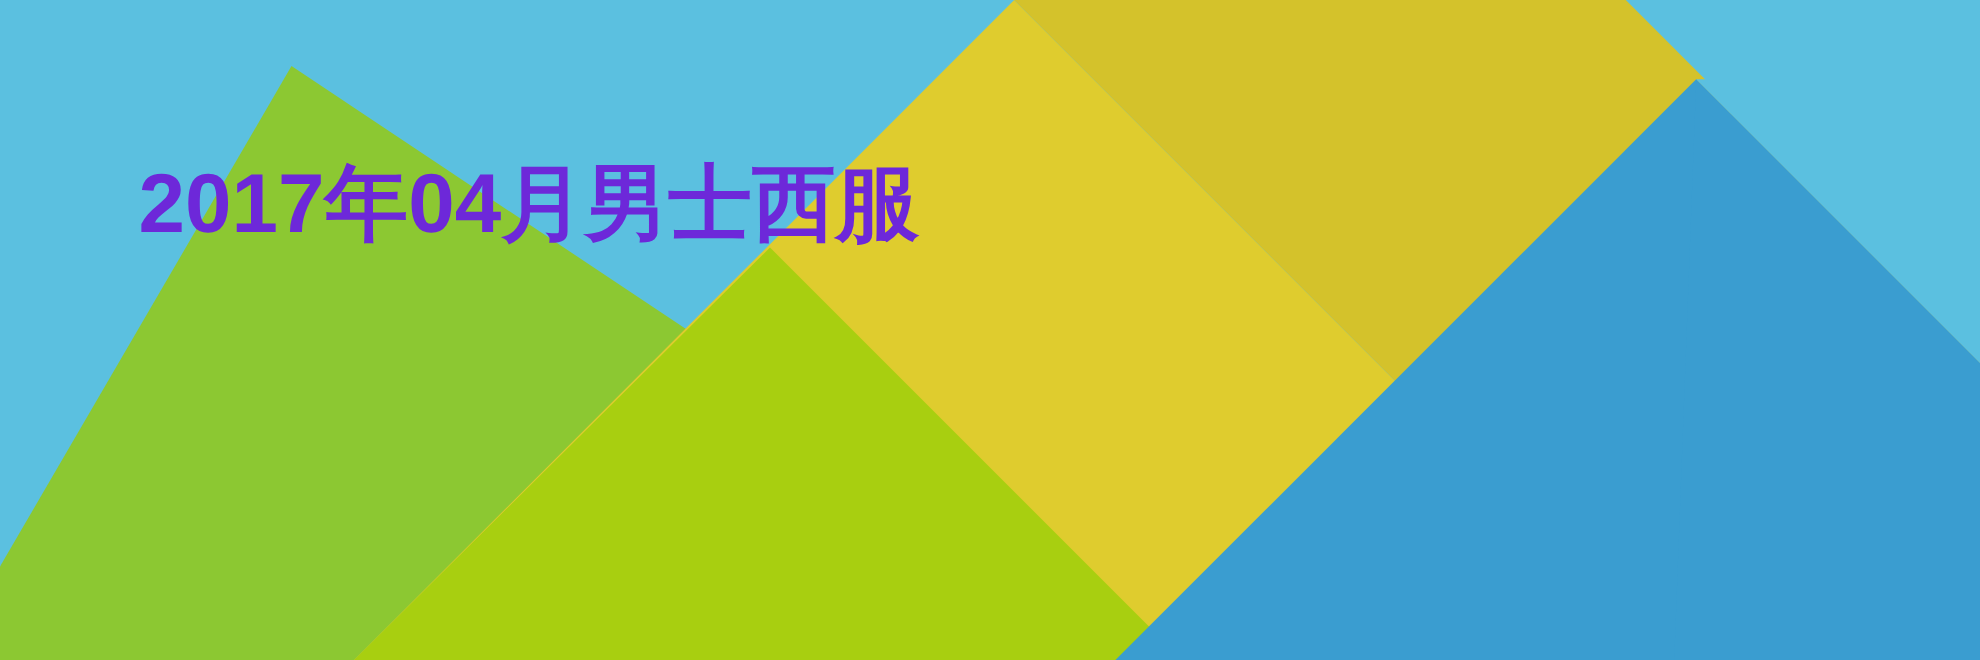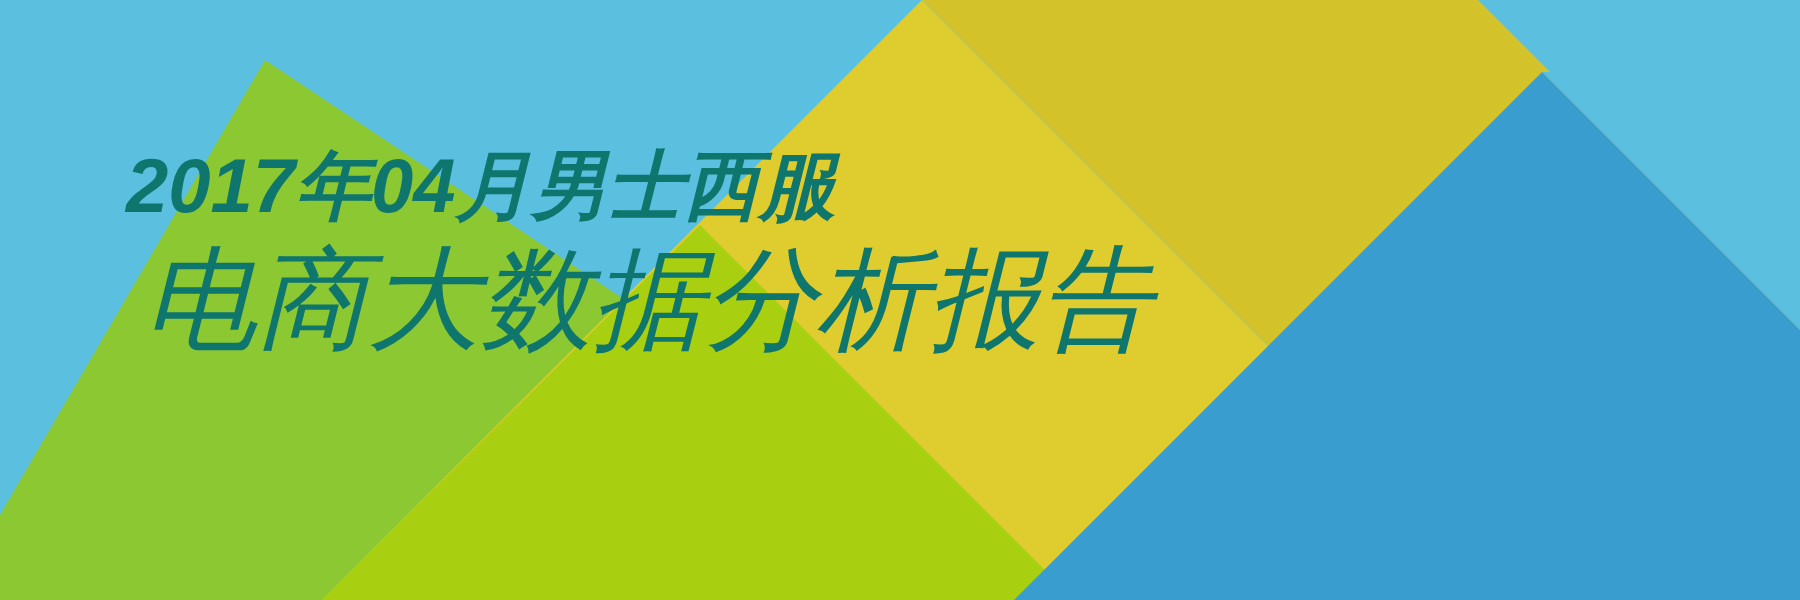--- a/index.html
+++ b/index.html
@@ -23,25 +23,24 @@
   }
   #title-block {
     position: absolute;
     top: 0; left: 0;
     width: 1800px;
     height: 600px;
     pointer-events: none;
   }
   .title-line {
     position: absolute;
-    color: #0f766e;
+    color: #6d28d9;
     white-space: pre;
     letter-spacing: 0px;
     line-height: 1;
-    font-style: italic;
   }
   #title-line-1 {
     left: 126px;
     top: 148px;
     font-size: 76px;
     font-weight: 700;
   }
   #title-line-2 {
     left: 144px;
     top: 244px;
@@ -69,16 +68,15 @@
     <polygon points="1542,72 1800,330 1800,600 1014,600" fill="#3A9DD0"></polygon>
 
     <polygon points="1542,72 1800,330 1800,600 1522,600" fill="#3A9DD0"></polygon>
 
     <polygon points="1542,72 1800,72 1800,330" fill="#5BC0E0"></polygon>
 
   </svg>
 
   <div id="title-block">
     <div class="title-line" id="title-line-1">2017年04月男士西服</div>
-    <div class="title-line" id="title-line-2">电商大数据分析报告</div>
   </div>
 
 </div>
 
 </body></html>

